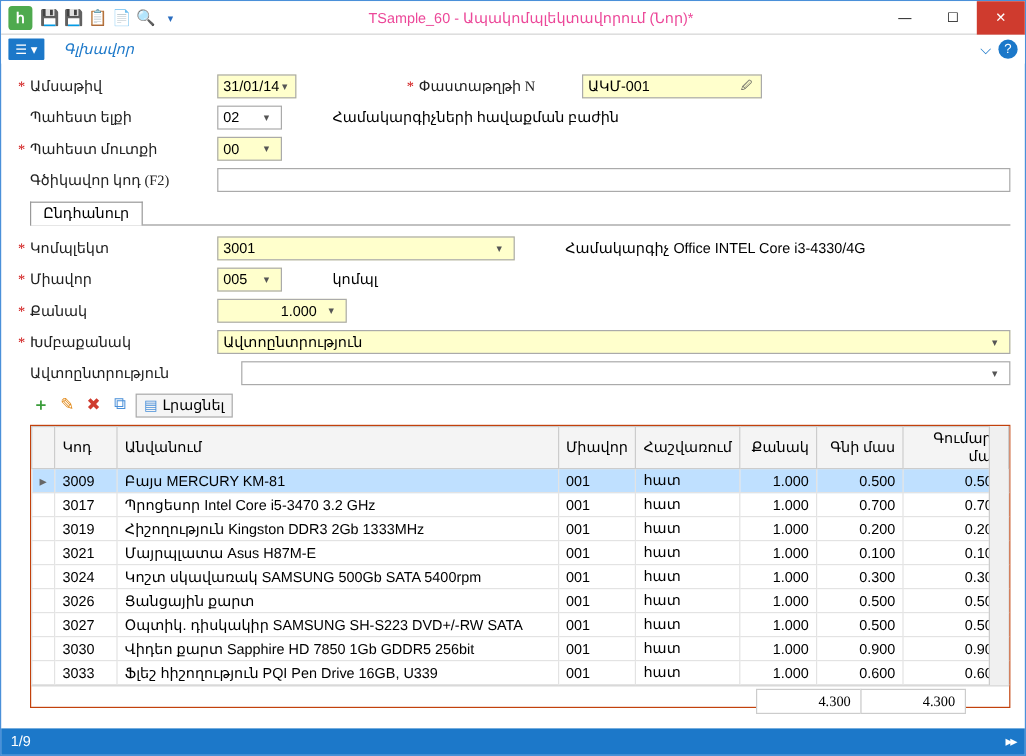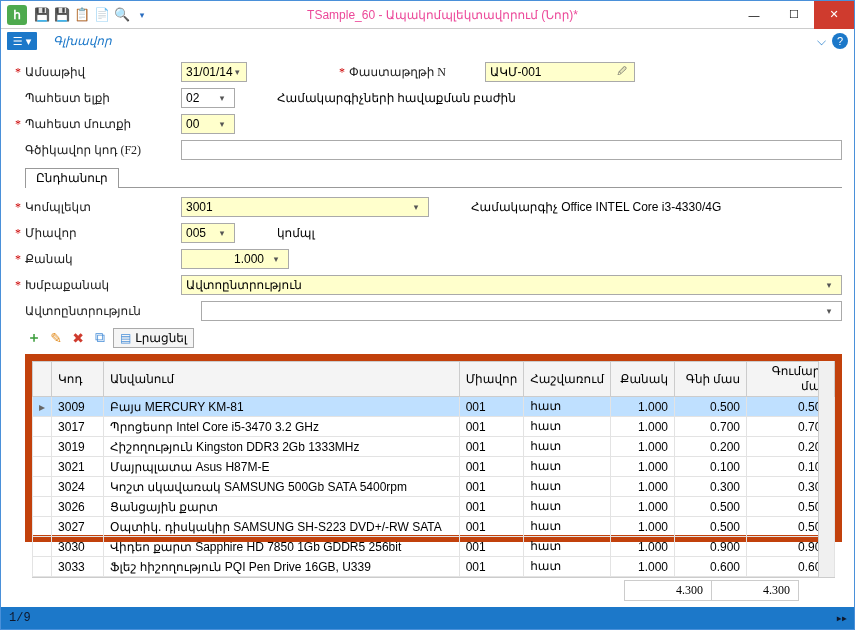--- a/index.html
+++ b/index.html
@@ -23,30 +23,30 @@
   .lbl.req::before { content: "*"; color: #c00; position: absolute; left: -10px; }
   .fld { height: 20px; border: 1px solid #aaa; background: #ffffcc; padding: 1px 4px; display: flex; align-items: center; font-family:"Segoe UI", Arial, sans-serif;}
   .fld.white { background: #fff; }
   .ddicon { width: 16px; display: flex; align-items: center; justify-content: center; font-size: 9px; color: #555; }
   .desc { margin-left: 6px; font-family: Sylfaen, serif; }
   .tabbar { border-bottom: 1px solid #999; margin: 6px 0 8px 0; display: flex; }
   .tab { border: 1px solid #999; border-bottom: none; padding: 2px 10px; background: #fff; font-family: Sylfaen, serif; position: relative; top: 1px; }
   .toolbar { display: flex; align-items: center; gap: 4px; margin: 6px 0; }
   .tbicon { width: 18px; height: 18px; display: flex; align-items: center; justify-content: center; font-size: 14px; }
   .tbtn { border: 1px solid #aaa; background: #f5f5f5; padding: 1px 6px; height: 20px; display: flex; align-items: center; font-family: Sylfaen, serif; }
-  .grid-wrap { border: 7px solid #c2410c; height: 188px; display: flex; flex-direction: column; }
+  .grid-wrap { border: 1px solid #c2410c; height: 236px; display: flex; flex-direction: column; }
   .grid { border-collapse: collapse; width: 100%; font-family: "Segoe UI", Arial, sans-serif; }
   .grid th { background: #f4f4f4; border: 1px solid #ccc; padding: 2px 6px; text-align: left; font-weight: normal; font-family: Sylfaen, serif; height: 22px; }
   .grid td { border: 1px solid #e3e3e3; padding: 2px 6px; height: 20px; }
   .grid td.num, .grid th.num { text-align: right; }
   .grid tr.sel td { background: #bfe0ff; }
   .rowmark { width: 16px; text-align: center; color: #666; }
   .grid-footer { border-top: 1px solid #ccc; display: flex; justify-content: flex-end; padding: 2px 36px 2px 2px; }
   .ftcell { width: 88px; border: 1px solid #ccc; text-align: right; padding: 2px 8px; background: #fff; margin-left: -1px;}
-  .statusbar { margin-top: auto; height: 22px; background: #1c78c9; color: #0f172a; display: flex; align-items: center; padding: 0 8px; font-family:Liberation Mono, monospace;gap:32px;}
+  .statusbar { margin-top: auto; height: 22px; background: #1c78c9; color: #ffffff; display: flex; align-items: center; padding: 0 8px; font-family:Liberation Sans, sans-serif;gap:32px;}
   .help-circle { width: 16px; height: 16px; border-radius: 50%; background: #1c78c9; color: #fff; display: flex; align-items: center; justify-content: center; font-size: 11px; margin-left: 6px; }
   .scrollbar-v { width: 16px; background:#f0f0f0; border-left:1px solid #ccc; position:absolute; right:1px; top:0; bottom:0;}
   .grid-hold { position:relative; flex:1;}
 </style>
 </head>
 <body>
 
 <div class="window">
 
   <div class="titlebar">

